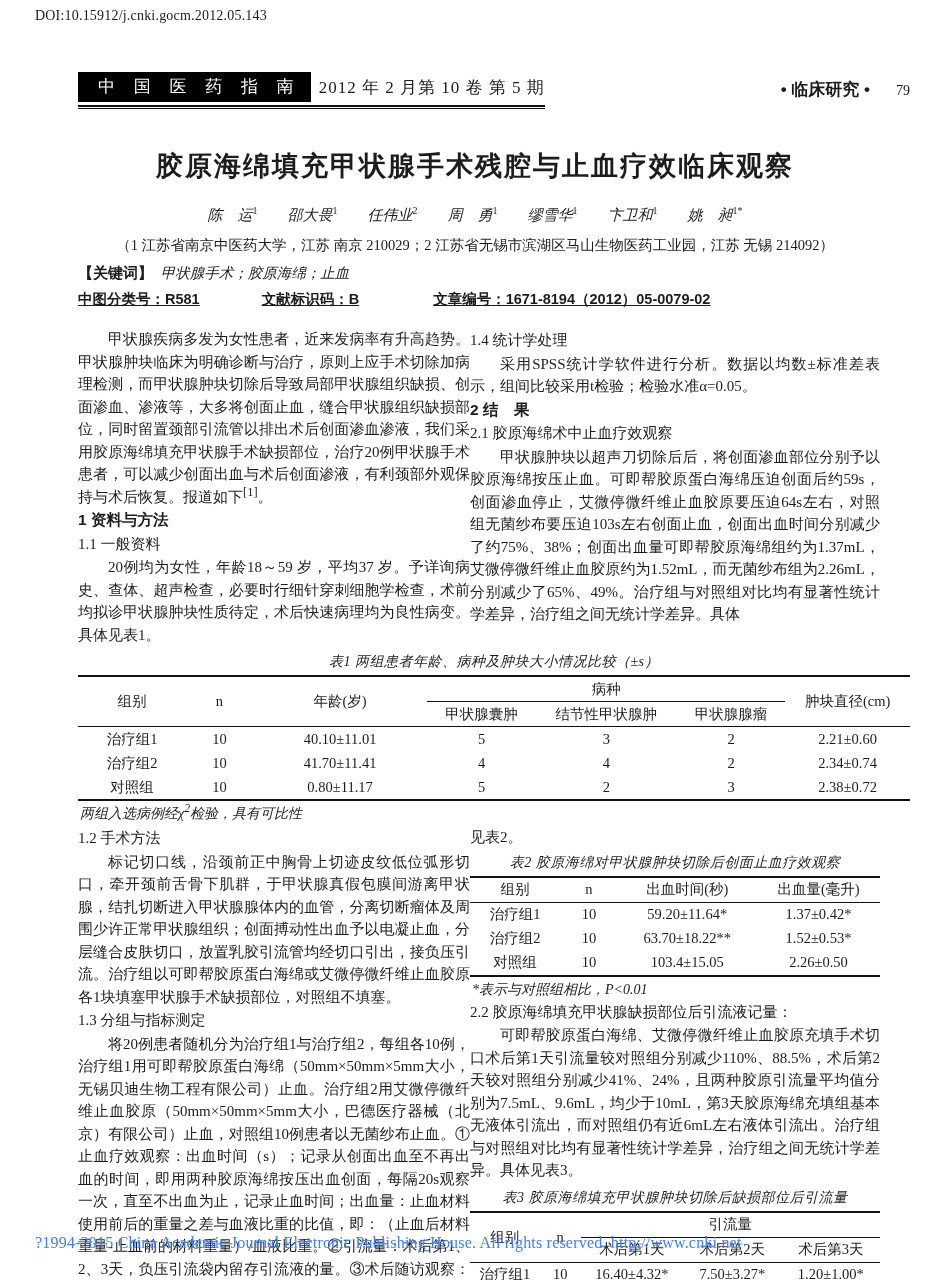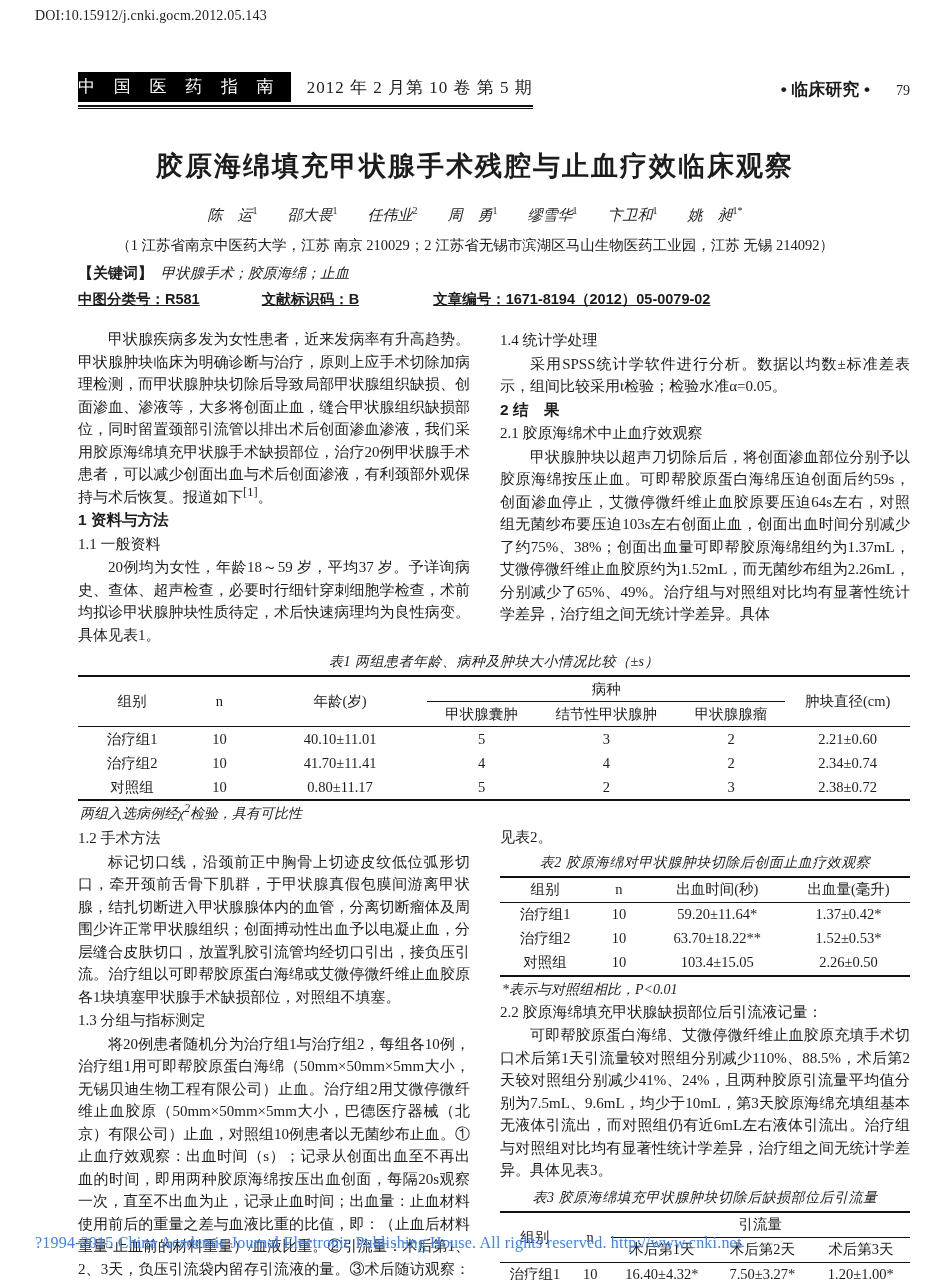--- a/index.html
+++ b/index.html
@@ -7,42 +7,42 @@
     position:relative;width:950px;height:1280px;margin:0 auto;
     background:#ffffff;color:#1c1c1c;overflow:hidden;
     font-family:"Liberation Serif","DejaVu Serif",serif;
   }
   .doi{position:absolute;top:8px;left:35px;font-size:14px;letter-spacing:.2px;}
   
   .jheader{position:absolute;top:72px;left:78px;right:40px;display:flex;justify-content:space-between;align-items:flex-end;}
   .jh-left{display:flex;align-items:center;border-bottom:2px solid #111;padding-bottom:3px;position:relative;min-width:382px;}
   .jh-left::after{content:"";position:absolute;left:0;right:0;bottom:-4px;border-bottom:1px solid #111;}
   .jh-box{background:#000;color:#fff;font-family:"Liberation Sans","DejaVu Sans",sans-serif;
-    font-size:17px;padding:3px 10px 4px 0;letter-spacing:7px;white-space:nowrap;}
-  .jh-issue{font-size:17px;margin-left:16px;white-space:nowrap;letter-spacing:1px;}
+    font-size:17px;padding:3px 10px 4px 20px;letter-spacing:7px;white-space:nowrap;}
+  .jh-issue{font-size:17px;margin-left:8px;white-space:nowrap;letter-spacing:1px;}
   .jh-right{display:flex;align-items:baseline;gap:26px;padding-bottom:6px;}
   .jh-section{font-family:"Liberation Sans","DejaVu Sans",sans-serif;font-weight:bold;font-size:17px;}
   .jh-page{font-size:14px;}
   
   .title{position:absolute;top:148px;left:0;width:100%;text-align:center;
     font-family:"Liberation Sans","DejaVu Sans",sans-serif;font-weight:bold;font-size:27px;letter-spacing:2px;}
   .authors{position:absolute;top:206px;left:0;width:100%;display:flex;justify-content:center;gap:30px;
     font-style:italic;font-size:15px;}
   .authors sup{font-size:10px;font-style:normal;}
   .affil{position:absolute;top:236px;left:0;width:100%;text-align:center;font-size:14.5px;}
   .kwline{position:absolute;top:264px;left:78px;right:40px;font-size:14.5px;}
   .kw-label{font-family:"Liberation Sans","DejaVu Sans",sans-serif;font-weight:bold;font-size:15px;}
   .kw-text{font-style:italic;margin-left:4px;}
   .metaline{position:absolute;top:290px;left:78px;right:40px;display:flex;
     font-family:"Liberation Sans","DejaVu Sans",sans-serif;font-weight:bold;font-size:14.5px;text-decoration:underline;}
   .meta-item2{margin-left:62px;}
   .meta-item3{margin-left:74px;}
   
   .body{position:absolute;top:328px;left:78px;width:832px;}
-  .cols{display:flex;gap:30px;}
+  .cols{display:flex;}
   .colL{width:392px;}
   .colR{width:410px;}
   .para{margin:0;text-indent:2em;text-align:justify;font-size:15px;line-height:22.5px;}
   .h1{margin:1px 0;font-family:"Liberation Sans","DejaVu Sans",sans-serif;font-weight:bold;font-size:15.5px;line-height:22.5px;}
   .h2{margin:1px 0;font-size:15px;line-height:22.5px;}
   sup{line-height:0;}
   
   .tblock{margin-top:6px;}
   .tcap{text-align:center;font-style:italic;font-size:14px;line-height:20px;margin:4px 0 3px 0;letter-spacing:.5px;}
   table{width:100%;border-collapse:collapse;border-top:2.5px solid #111;border-bottom:2.5px solid #111;

